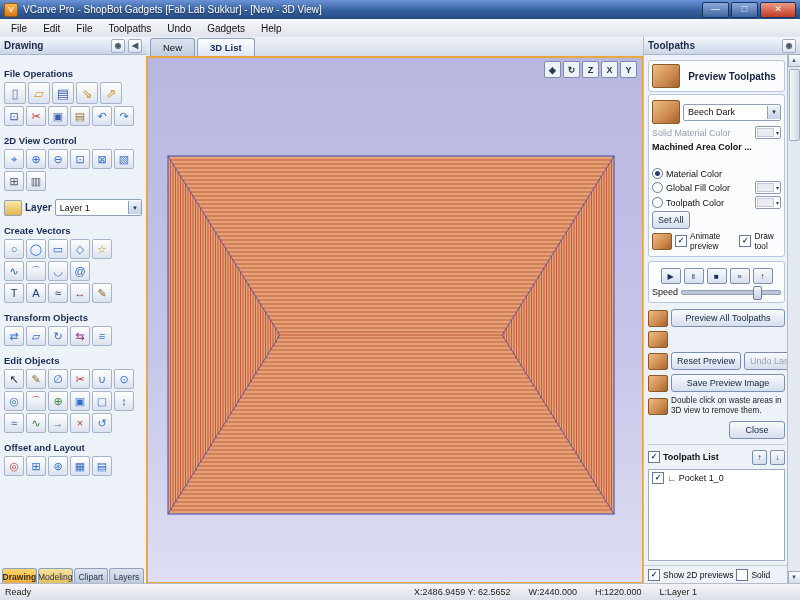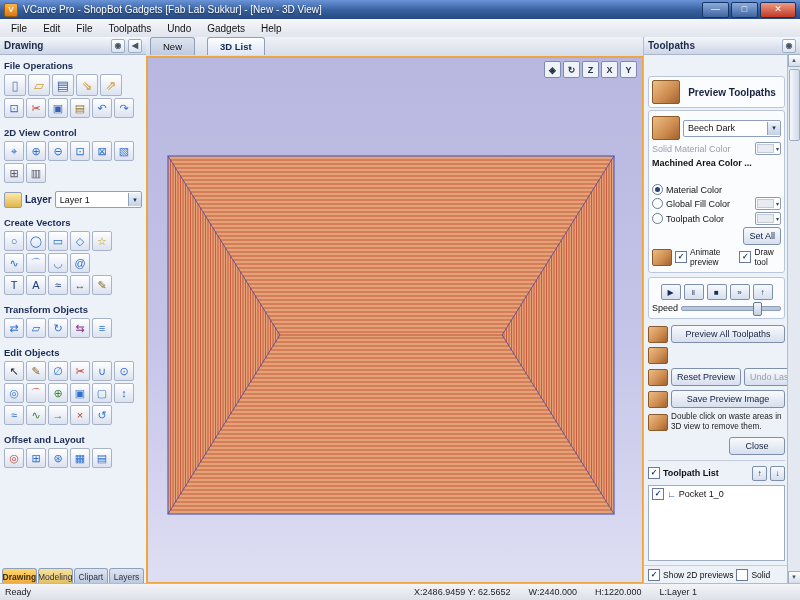--- a/index.html
+++ b/index.html
@@ -26,21 +26,21 @@
 
   
   .leftpanel{position:absolute;top:37px;left:0;width:146px;bottom:16px;background:#edf1f8;
     border-right:1px solid #b4bccb;display:flex;flex-direction:column}
   .panelhdr{height:17px;flex:none;background:linear-gradient(#f4f7fb,#ccd6e7);
     border-bottom:1px solid #aab6cc;display:flex;align-items:center;gap:3px;
     padding:0 4px;font-weight:bold;color:#1d2a4a}
   .panelhdr .sp{flex:1}
   .hbtn{width:12px;height:12px;font-size:8px;line-height:11px;text-align:center;color:#456;
     border:1px solid #9fadc4;border-radius:2px;background:linear-gradient(#fff,#dbe3f0)}
-  .lp-body{flex:1;padding:2px 4px;overflow:hidden}
+  .lp-body{flex:1;padding:10px 4px;overflow:hidden}
   .sec{font-weight:bold;color:#1b2b55;margin:9px 0 3px;font-size:9.5px}
   .sec.first{margin-top:3px}
   .icorow{display:flex;gap:2px;margin:2px 0;flex-wrap:wrap}
   .ico{width:18px;height:18px;border:1px solid #a6b3ca;border-radius:2px;flex:none;
     background:linear-gradient(#ffffff,#dbe2ef);display:flex;align-items:center;justify-content:center;font-size:11px}
   .ico.big{width:20px;height:20px;font-size:13px}
   .layerrow{display:flex;align-items:center;gap:3px;margin:8px 0 2px}
   .lyr-ico{width:16px;height:14px;border:1px solid #8fa0bd;border-radius:2px;flex:none;
     background:linear-gradient(#ffe9a8,#e0b54e)}
   .layerrow b{font-size:10px;color:#1b2b55}
@@ -51,36 +51,36 @@
     background:linear-gradient(#eef3fb,#c3d0e6);display:flex;align-items:center;justify-content:center;color:#234}
   .lp-tabs{flex:none;display:flex;height:16px;padding:0 2px;gap:1px;align-items:flex-end}
   .lptab{flex:1;height:15px;border:1px solid #8fa0bd;border-bottom:none;border-radius:3px 3px 0 0;
     font-size:8.5px;display:flex;align-items:center;justify-content:center;
     background:linear-gradient(#dfe6f2,#b9c6dc);color:#334;white-space:nowrap;overflow:hidden}
   .lptab.active{background:linear-gradient(#ffd76e,#f0a83c);font-weight:bold;color:#40300a}
   .lptab.warm{background:linear-gradient(#f6e2a0,#e2bf5c)}
 
   
   .main{position:absolute;top:37px;left:146px;right:156px;bottom:16px;display:flex;flex-direction:column}
-  .tabrow{height:19px;flex:none;display:flex;align-items:flex-start;gap:12px;padding-left:4px;
+  .tabrow{height:19px;flex:none;display:flex;align-items:center;gap:2px;padding-left:4px;
     background:linear-gradient(#eff2f7,#d6dde9)}
   .mtab{height:17px;padding:0 12px;display:flex;align-items:center;border:1px solid #8fa0bd;border-bottom:none;
     border-radius:3px 3px 0 0;background:linear-gradient(#dde4f0,#c0cbdf);font-size:9.5px}
   .mtab.active{background:linear-gradient(#fdfeff,#dce6f4);font-weight:bold;color:#122a55}
   .canvas-wrap{flex:1;border:2px solid #eda63f;position:relative}
   .canvas{position:absolute;inset:0;background:linear-gradient(#b7b7e0,#c5c5e9 55%,#dedef3)}
   .canvas svg{position:absolute;inset:0;width:100%;height:100%}
   .axisbar{position:absolute;top:3px;right:5px;display:flex;gap:2px}
   .axico{width:15px;height:15px;border:1px solid #7d8bb0;border-radius:2px;flex:none;
     background:rgba(246,248,252,.9);font-size:9px;display:flex;align-items:center;justify-content:center;color:#234;font-weight:bold}
 
   
   .rightpanel{position:absolute;top:37px;right:0;width:156px;bottom:16px;background:#edf1f8;
     border-left:1px solid #b4bccb;display:flex;flex-direction:column}
-  .rp-body{flex:1;padding:19px 15px 2px 4px;display:flex;flex-direction:column;font-size:9px;overflow:hidden;position:relative}
+  .rp-body{flex:1;padding:3px 15px 2px 4px;display:flex;flex-direction:column;font-size:9px;overflow:hidden;position:relative}
   .grp{border:1px solid #b9c6dc;border-radius:3px;background:#fbfcfe;padding:3px;margin-bottom:4px;flex:none}
   .rrow{display:flex;align-items:center;gap:3px;margin:2px 0}
   .wood{flex:none;border:1px solid #8a5a28;border-radius:2px;
     background:linear-gradient(135deg,#eebd85,#cc8a4e 60%,#a3622e)}
   .wood.md{width:26px;height:22px}.wood.sm{width:18px;height:15px}
   .hdr-lbl{flex:1;text-align:center;font-weight:bold;font-size:10px;color:#16223f}
   .dim{color:#98a0ae}
   .boldlbl{font-weight:bold;font-size:9px;margin:3px 0 16px;color:#111}
   .radio{width:9px;height:9px;border:1px solid #68799a;border-radius:50%;background:#fff;position:relative;flex:none}
   .radio.on::after{content:"";position:absolute;inset:2px;background:#27406f;border-radius:50%}
@@ -518,21 +518,21 @@
           </span>
       </div>
       <div class="rrow">
         <span class="radio"></span>
         <span>Toolpath Color</span>
         <span class="swatch">
             <span class="c"></span>
             <span class="a">▾</span>
           </span>
       </div>
-      <div class="rrow" style="justify-content:flex-end">
+      <div class="rrow" style="">
         <span class="btn">Set All</span>
       </div>
       <div class="rrow">
         <span class="wood sm"></span>
         <span class="cb">✓</span>
         <span style="font-size:8.3px">Animate preview</span>
         <span class="cb">✓</span>
         <span style="font-size:8.3px">Draw tool</span>
       </div>
     </div>

